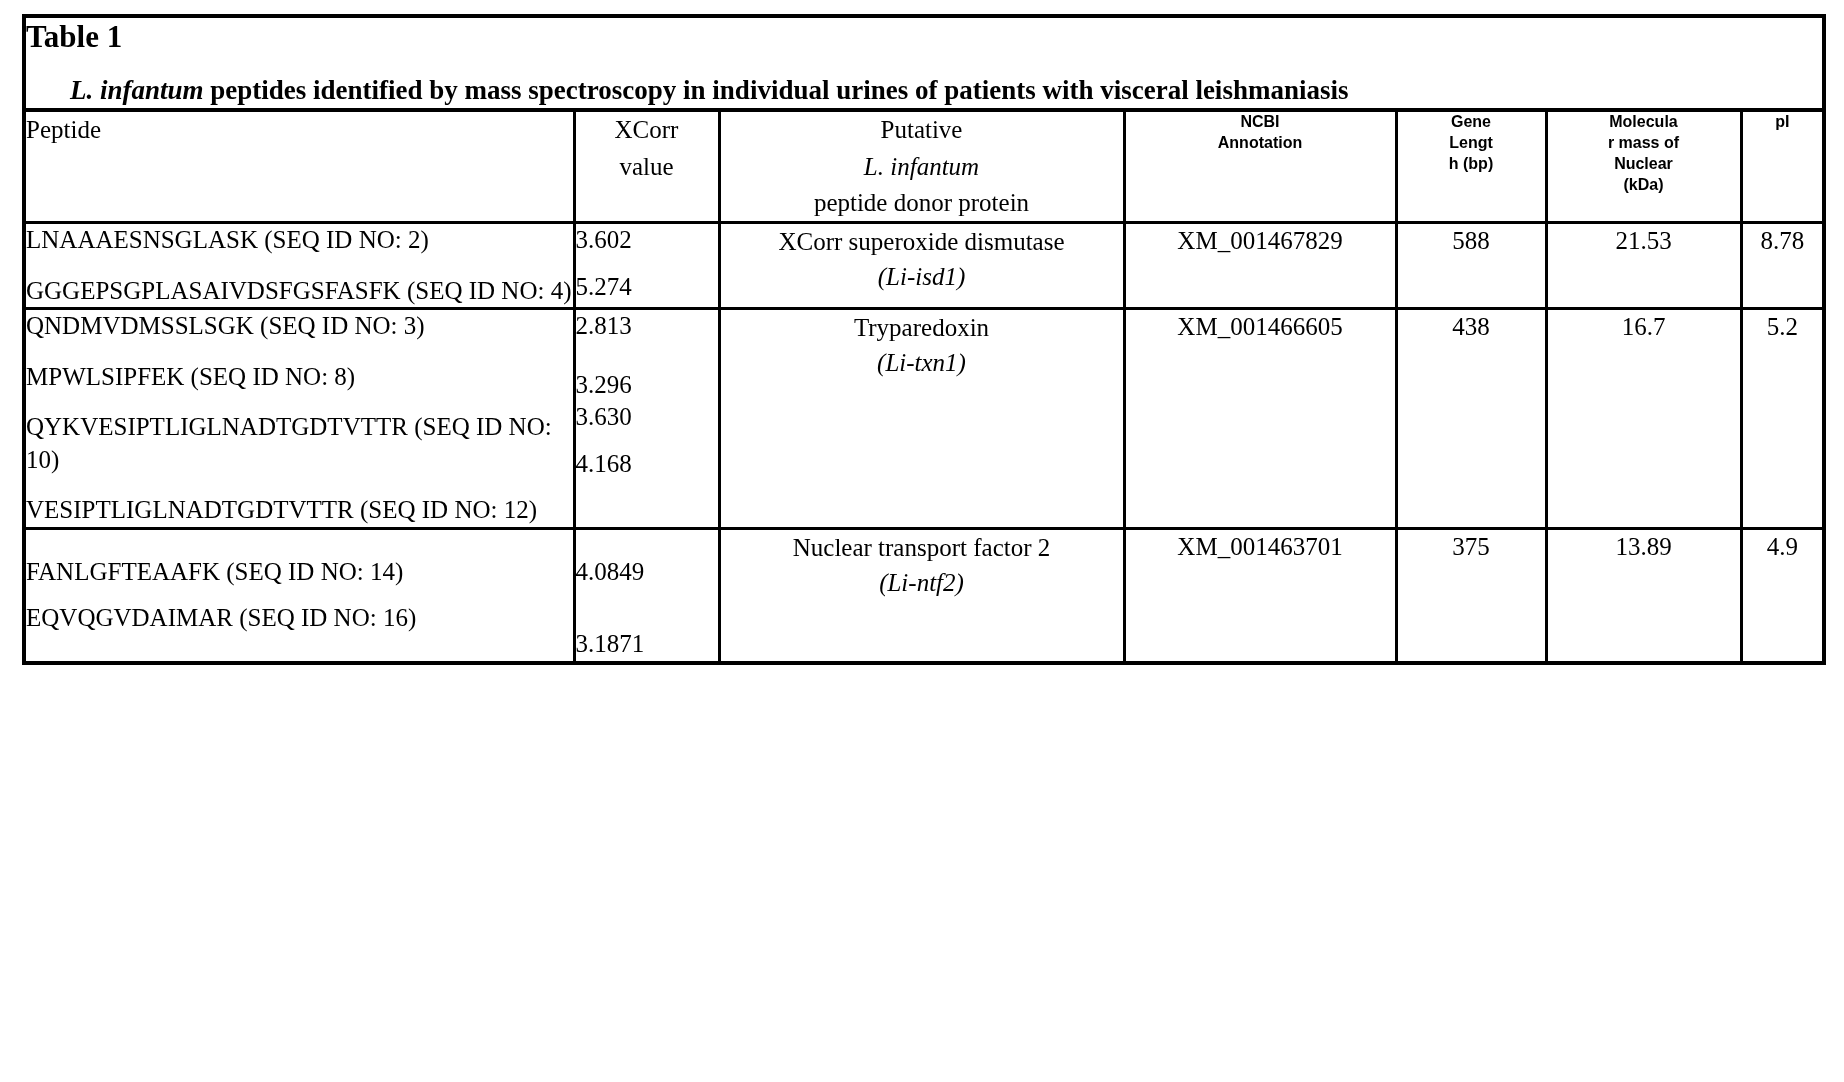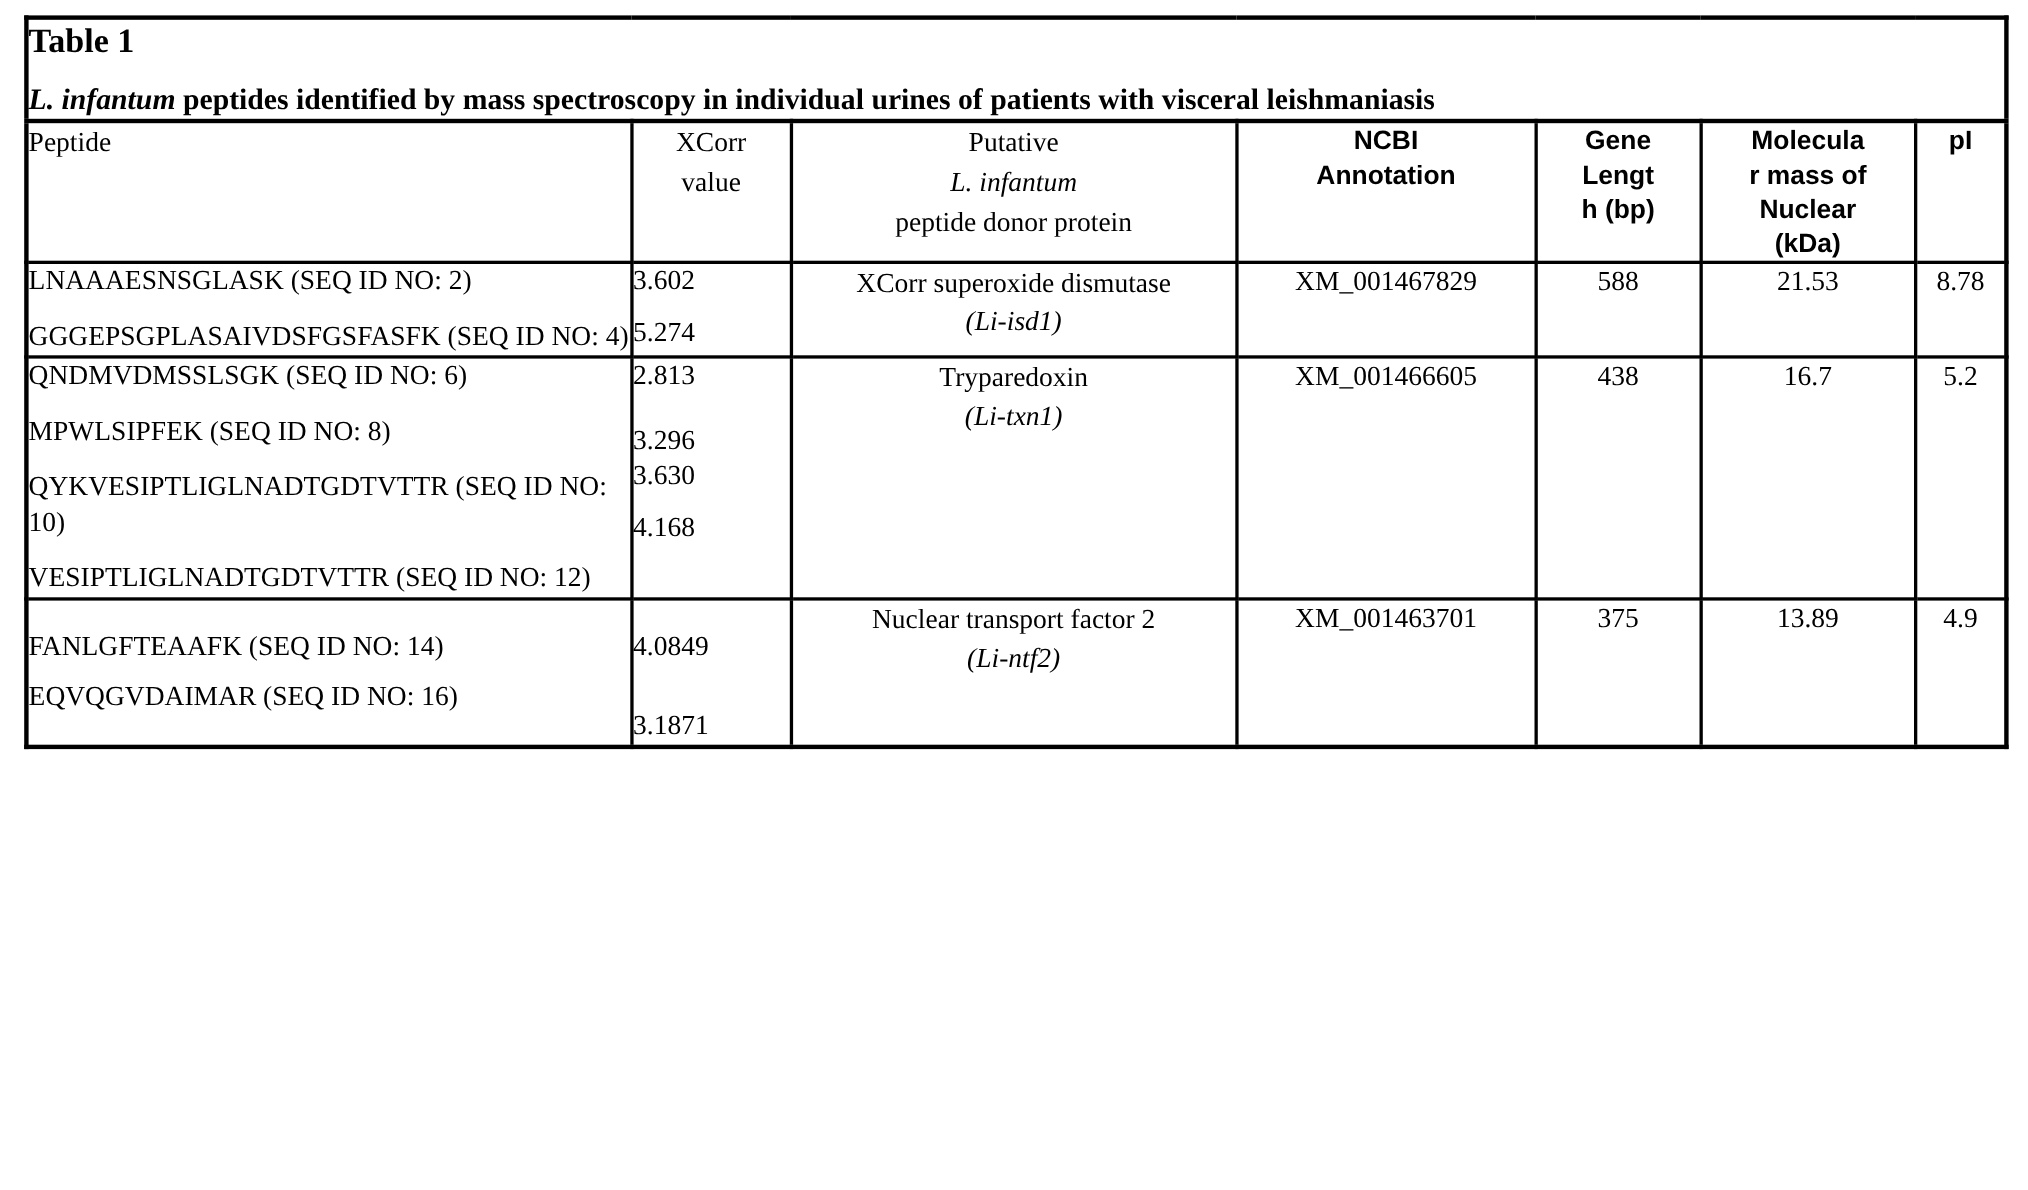--- a/index.html
+++ b/index.html
@@ -41,36 +41,37 @@
   .table-number {
     font-size: 31px;
     font-weight: bold;
     line-height: 1.25;
     margin-bottom: 16px;
   }
   .table-caption {
     font-size: 27px;
     font-weight: bold;
     line-height: 1.32;
+    padding-left: 44px;
   }
   .table-caption i { font-style: italic; }
 
   
   .hdr {
     text-align: center;
     vertical-align: middle;
     padding: 12px 6px;
     font-size: 25px;
     line-height: 1.45;
   }
   .hdr.serif { font-family: Liberation Serif, serif; font-weight: normal; }
   .hdr.sans {
     font-family: "Liberation Sans", sans-serif;
     font-weight: bold;
-    font-size: 24px;
+    font-size: 16px;
     line-height: 1.3;
   }
   .hdr-peptide {
     text-align: left;
     padding-left: 10px;
     vertical-align: middle;
     font-size: 25px;
   }
   .hdr-two-line span { display: block; }
 
@@ -181,21 +182,21 @@
         <div><i>(Li-isd1)</i></div>
       </td>
       <td class="c-center">XM_001467829</td>
       <td class="c-center">588</td>
       <td class="c-center">21.53</td>
       <td class="c-center">8.78</td>
     </tr>
 
     <tr>
       <td class="c-peptide">
-        <span class="pep-line">QNDMVDMSSLSGK (SEQ ID NO: 6)</span>
+        <span class="pep-line">QNDMVDMSSLSGK (SEQ ID NO: 3)</span>
         <span class="pep-line">MPWLSIPFEK (SEQ ID NO: 8)</span>
         <span class="pep-line">QYKVESIPTLIGLNADTGDTVTTR (SEQ ID NO: 10)</span>
         <span class="pep-line">VESIPTLIGLNADTGDTVTTR (SEQ ID NO: 12)</span>
       </td>
       <td class="c-xcorr">
         <span class="xc-line">2.813</span>
         <div class="spacer-md"></div>
         <span class="xc-line">3.296</span>
         <span class="xc-line">3.630</span>
         <div class="spacer-sm"></div>

